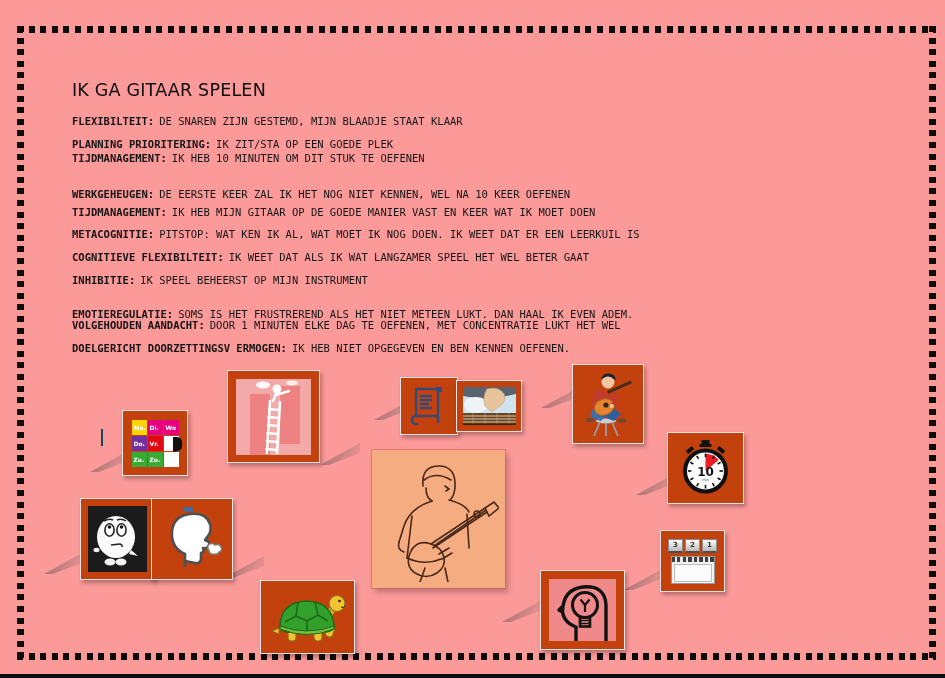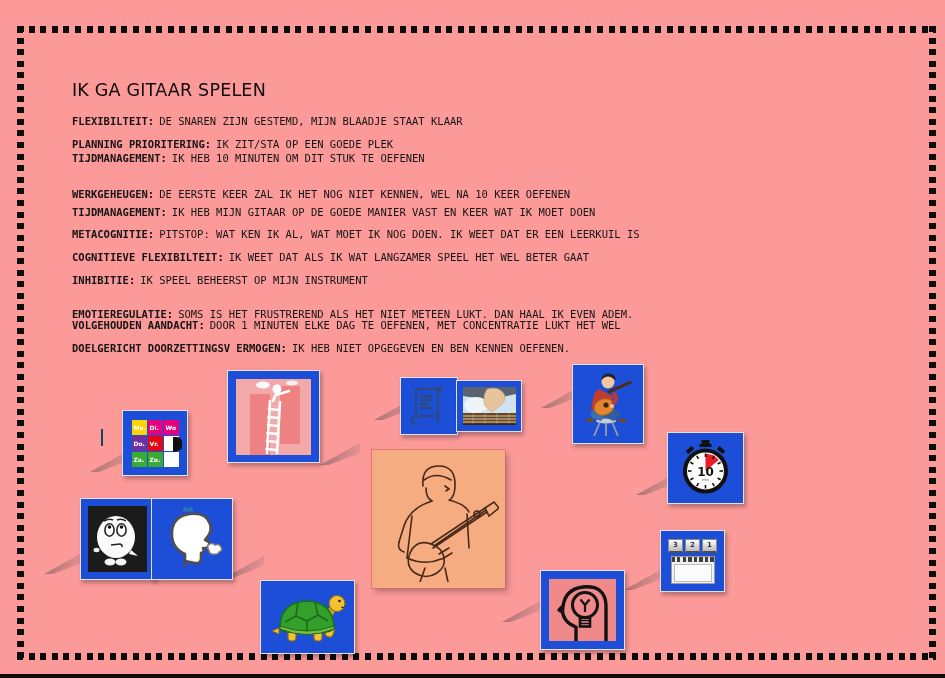--- a/index.html
+++ b/index.html
@@ -8,21 +8,21 @@
   
   .dash-h{position:absolute;height:7px;background:repeating-linear-gradient(90deg,#0c0c0c 0 6px,transparent 6px 11.6px);}
   .dash-v{position:absolute;width:7px;background:repeating-linear-gradient(180deg,#0c0c0c 0 6px,transparent 6px 11.6px);}
   .bottom-strip{position:absolute;left:0;bottom:0;width:100%;height:4px;background:#0d0d0d;}
   
   .title{position:absolute;left:72px;top:80px;font-size:17.5px;font-weight:normal;color:#0d0d0d;letter-spacing:.2px;}
   .row{position:absolute;left:72px;white-space:nowrap;font-family:"DejaVu Sans Mono",monospace;
        font-size:10.5px;color:#141414;}
   .row b{font-weight:bold;margin-right:5px;}
   
-  .card{position:absolute;background:#1d4ed8;border:1px solid #e3e3e3;box-shadow:2px 3px 4px rgba(0,0,0,.28);
+  .card{position:absolute;background:#c2410c;border:1px solid #e3e3e3;box-shadow:2px 3px 4px rgba(0,0,0,.28);
         display:flex;align-items:center;justify-content:center;}
   .card-plain{position:absolute;background:#F4AC80;box-shadow:0 0 0 1px rgba(205,95,95,.55),3px 4px 6px rgba(0,0,0,.25);
         display:flex;align-items:center;justify-content:center;}
   
   .sw{position:absolute;width:40px;height:22px;
       background:linear-gradient(115deg,rgba(70,70,70,.55),rgba(120,120,120,.05));
       clip-path:polygon(0 100%,100% 0,100% 45%,22% 100%);}
   
   .cursor{position:absolute;left:101px;top:429px;width:2px;height:17px;background:#16455a;}
   

